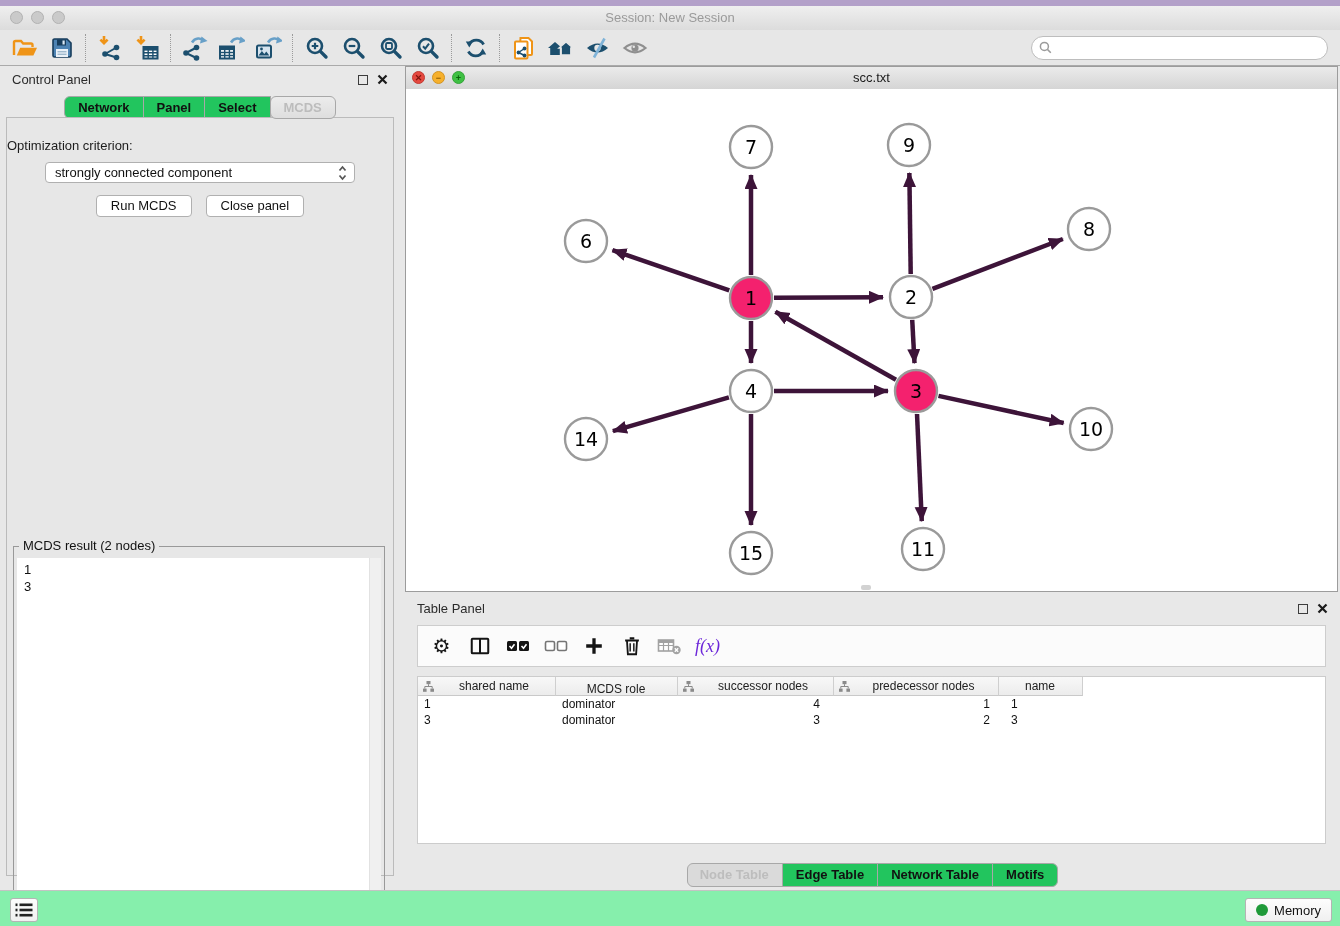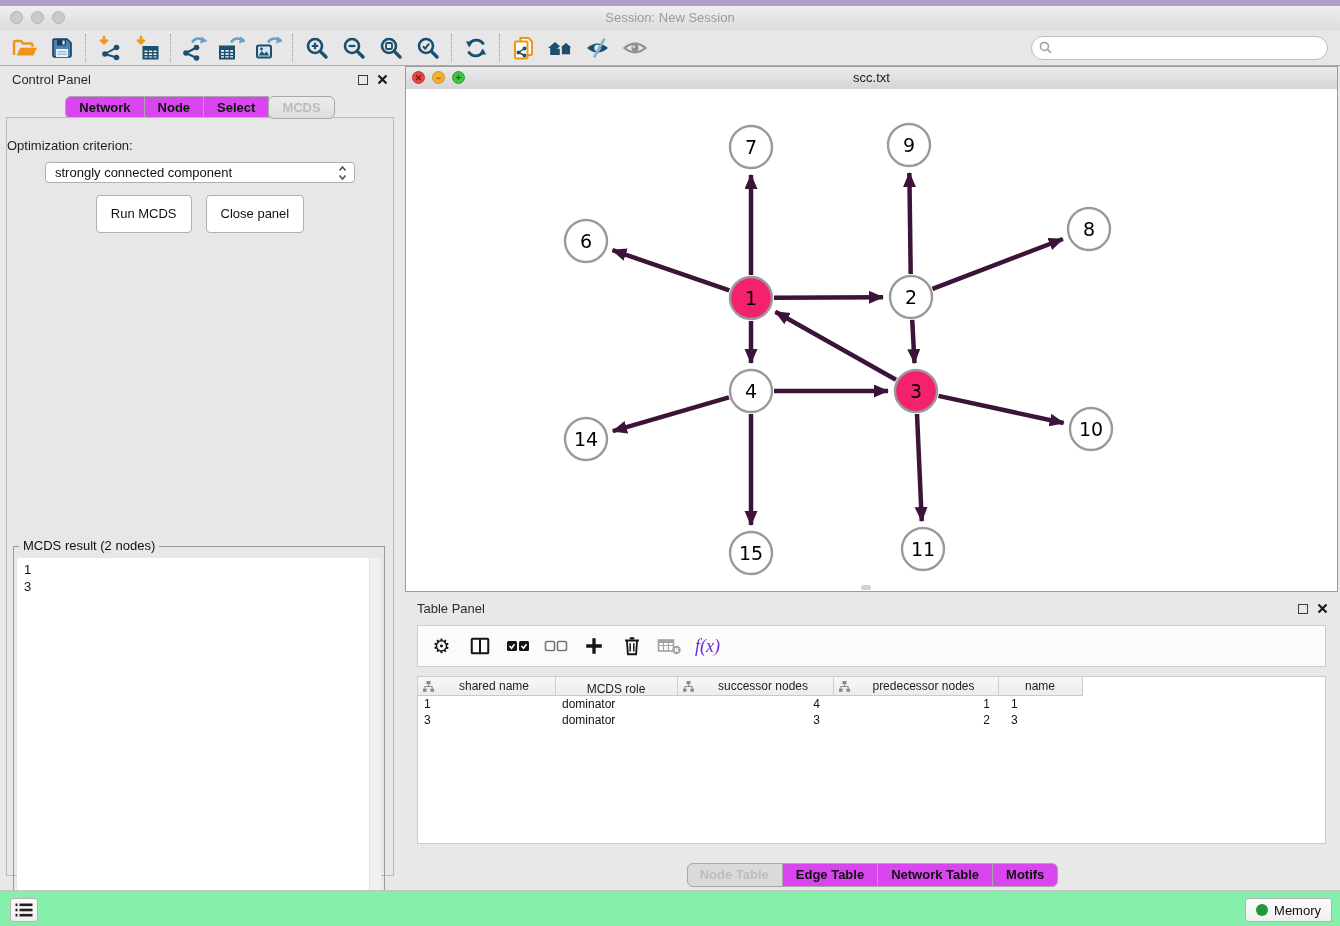--- a/index.html
+++ b/index.html
@@ -39,42 +39,42 @@
   .searchbox input{
     border:none;outline:none;flex:1;height:18px;font-size:13px;background:transparent;
     font-family:"Liberation Sans",sans-serif;padding:0 8px 0 4px;
   }
   
   .control-panel{position:absolute;left:0;top:66px;width:400px;height:824px;}
   .panel-head{position:absolute;left:12px;top:6px;font-size:13px;color:#2b2b2b;}
   .panel-icons{position:absolute;right:12px;top:8px;display:flex;gap:9px;align-items:center;}
   .cp-tabs{position:absolute;left:0;right:0;top:30px;display:flex;justify-content:center;}
   .seg-tab{
-    height:21px;line-height:21px;padding:0 13px;background:#d946ef;border:1px solid #a8a8a8;
+    height:21px;line-height:21px;padding:0 13px;background:#22c55e;border:1px solid #a8a8a8;
     font-size:13px;font-weight:600;color:#111;margin-left:-1px;position:relative;
   }
   .seg-tab:first-child{border-radius:6px 0 0 6px;margin-left:0;}
   .seg-tab:last-child{border-radius:0 6px 6px 0;}
   .cp-tabs .seg-disabled-active{
     background:linear-gradient(#ececec,#dedede);color:#bcbcbc;border-radius:6px;z-index:1;
   }
   .cp-body{
     position:absolute;left:6px;right:6px;top:51px;bottom:14px;
     border:1px solid #bbbbbb;background:#e7e7e7;
   }
   .opt-label{margin-top:20px;text-align:left;font-size:13px;color:#1c1c1c;}
   .criterion{
     margin:9px auto 0 auto;width:310px;height:21px;background:#fff;
     border:1px solid #b0b0b0;border-radius:4px;display:flex;align-items:center;
     font-size:13px;color:#111;padding-left:9px;box-sizing:border-box;position:relative;
   }
   .criterion .spin{position:absolute;right:7px;top:2px;}
   .btn-row{margin-top:12px;display:flex;justify-content:center;gap:14px;}
   .aq-btn{
-    height:20px;line-height:20px;padding:8px 14px;background:#fff;border:1px solid #b0b0b0;
+    height:20px;line-height:20px;padding:0 14px;background:#fff;border:1px solid #b0b0b0;
     border-radius:4px;font-size:13px;color:#111;
   }
   .result-box{position:absolute;left:6px;top:428px;width:370px;height:375px;border:1px solid #999;}
   .result-legend{
     position:absolute;left:5px;top:-9px;background:#e7e7e7;padding:0 4px;
     font-size:13px;color:#111;
   }
   .result-inner{position:absolute;left:3px;right:3px;top:11px;bottom:3px;background:#fff;overflow:hidden;}
   .result-scroll{position:absolute;right:0;top:0;bottom:0;width:11px;background:#f0f0f0;border-left:1px solid #e2e2e2;}
   .result-lines{padding:3px 7px;font-size:13px;line-height:17px;color:#111;}
@@ -302,21 +302,21 @@
 <div class="control-panel">
   <div class="panel-head">Control Panel</div>
   <div class="panel-icons">
     <div class="float-icon-box"></div>
     <svg width="11" height="11" viewBox="0 0 11 11">
       <path d="M1.5 1.5l8 8M9.5 1.5l-8 8" stroke="#1a1a1a" stroke-width="2.2"></path>
     </svg>
   </div>
   <div class="cp-tabs" id="cp-tabs">
       <div class="seg-tab">Network</div>
-      <div class="seg-tab">Node</div>
+      <div class="seg-tab">Panel</div>
       <div class="seg-tab">Select</div>
       <div class="seg-tab seg-disabled-active">MCDS</div>
     </div>
   <div class="cp-body">
     <div class="opt-label">Optimization criterion:</div>
     <div class="criterion">
       <span>strongly connected component</span>
       <svg class="spin" width="9" height="16" viewBox="0 0 9 16">
         <path d="M1.5 5.5L4.5 2l3 3.5M1.5 10.5l3 3.5 3-3.5" fill="none" stroke="#555" stroke-width="1.7"></path>
       </svg>

